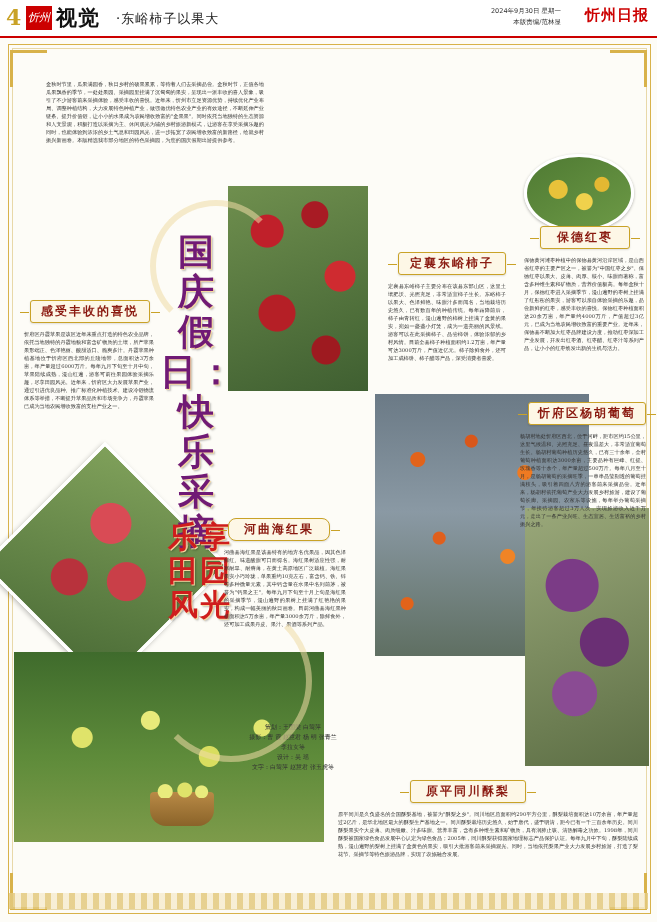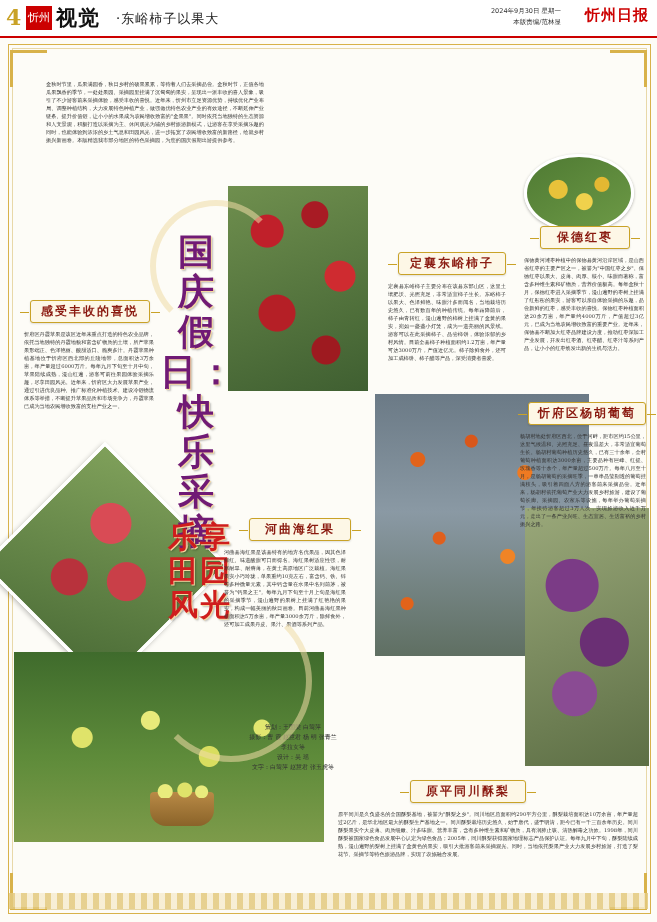--- a/index.html
+++ b/index.html
@@ -22,20 +22,21 @@
   }
   .page-num{
     position:absolute;left:6px;top:4px;
     font-size:22px;color:#c9a227;font-weight:bold;
     font-family:"DejaVu Serif","Liberation Serif",serif;
   }
   .mast-logo{
     position:absolute;left:26px;top:6px;width:26px;height:24px;
     background:#c00;color:#fff;font-size:11px;line-height:24px;text-align:center;
     font-family:"DejaVu Serif","Liberation Serif",serif;
+    font-style:italic;
   }
   .mast-title{
     position:absolute;left:56px;top:4px;
     font-size:21px;font-weight:bold;color:#111;letter-spacing:1px;
     font-family:"DejaVu Serif","Liberation Serif",serif;
   }
   .mast-sub{
     position:absolute;left:116px;top:10px;
     font-size:13px;color:#222;letter-spacing:1px;
     font-family:"DejaVu Serif","Liberation Serif",serif;
@@ -260,21 +261,21 @@
 
   <div class="plaque" style="left:398px;top:252px;width:106px;">定襄东峪柿子</div>
   <div class="txt" style="left:388px;top:282px;width:118px;">定襄县东峪柿子主要分布在该县东部山区，这里土壤肥沃、光照充足，非常适宜柿子生长。东峪柿子以果大、色泽鲜艳、味甜汁多而闻名，当地栽培历史悠久，已有数百年的种植传统。每年霜降前后，柿子由青转红，漫山遍野的柿树上挂满了金黄的果实，宛如一盏盏小灯笼，成为一道亮丽的风景线。游客可以在此采摘柿子、品尝柿饼，体验浓郁的乡村风情。目前全县柿子种植面积约1.2万亩，年产量可达3000万斤，产值近亿元。柿子除鲜食外，还可加工成柿饼、柿子醋等产品，深受消费者喜爱。</div>
 
   <div class="plaque" style="left:30px;top:300px;width:118px;">感受丰收的喜悦</div>
   <div class="txt" style="left:24px;top:330px;width:130px;">忻府区丹霞苹果是该区近年来重点打造的特色农业品牌，依托当地独特的丹霞地貌和富含矿物质的土壤，所产苹果果形端正、色泽艳丽、酸甜适口、脆爽多汁。丹霞苹果种植基地位于忻府区西北部的丘陵地带，总面积达3万余亩，年产量超过6000万斤。每年九月下旬至十月中旬，苹果陆续成熟，漫山红遍，游客可前往果园体验采摘乐趣，尽享田园风光。近年来，忻府区大力发展苹果产业，通过引进优良品种、推广标准化种植技术、建设冷链物流体系等举措，不断提升苹果品质和市场竞争力，丹霞苹果已成为当地农民增收致富的支柱产业之一。</div>
 
   <div class="plaque" style="left:528px;top:402px;width:116px;">忻府区杨胡葡萄</div>
   <div class="txt" style="left:520px;top:432px;width:126px;">杨胡村地处忻府区西北，位于河畔，距市区约15公里，这里气候温和、光照充足、昼夜温差大，非常适宜葡萄生长。杨胡村葡萄种植历史悠久，已有三十余年，全村葡萄种植面积达3000余亩，主要品种有巨峰、红提、玫瑰香等十余个，年产量超过500万斤。每年八月至十月，是杨胡葡萄的采摘旺季，一串串晶莹剔透的葡萄挂满枝头，吸引着四面八方的游客前来采摘品尝。近年来，杨胡村依托葡萄产业大力发展乡村旅游，建设了葡萄长廊、采摘园、农家乐等设施，每年举办葡萄采摘节，年接待游客超过3万人次，实现旅游收入近千万元，走出了一条产业兴旺、生态宜居、生活富裕的乡村振兴之路。</div>
 
-  <div class="plaque" style="left:249px;top:518px;width:100px;">河曲海红果</div>
+  <div class="plaque" style="left:228px;top:518px;width:100px;border-radius:8px;">河曲海红果</div>
   <div class="txt" style="left:224px;top:548px;width:122px;">河曲县海红果是该县特有的地方名优果品，因其色泽鲜红、味道酸甜可口而得名。海红果树适应性强，耐寒耐旱、耐瘠薄，在黄土高原地区广泛栽植。海红果果实小巧玲珑，单果重约10克左右，富含钙、铁、锌等多种微量元素，其中钙含量在水果中名列前茅，被誉为"钙果之王"。每年九月下旬至十月上旬是海红果的采摘季节，漫山遍野的果树上挂满了红艳艳的果实，构成一幅美丽的秋日画卷。目前河曲县海红果种植面积达5万余亩，年产量3000余万斤，除鲜食外，还可加工成果丹皮、果汁、果酒等系列产品。</div>
 
   <div class="plaque" style="left:410px;top:780px;width:114px;">原平同川酥梨</div>
   <div class="txt" style="left:338px;top:810px;width:300px;">原平同川是久负盛名的全国酥梨基地，被誉为"酥梨之乡"。同川地区总面积约290平方公里，酥梨栽培面积达10万余亩，年产量超过2亿斤，是华北地区最大的酥梨生产基地之一。同川酥梨栽培历史悠久，始于唐代，盛于明清，距今已有一千三百余年历史。同川酥梨果实个大皮薄、肉质细嫩、汁多味甜、营养丰富，含有多种维生素和矿物质，具有润肺止咳、清热解毒之功效。1998年，同川酥梨被国家绿色食品发展中心认定为绿色食品；2005年，同川酥梨获得国家地理标志产品保护认证。每年九月中下旬，酥梨陆续成熟，漫山遍野的梨树上挂满了金黄色的果实，吸引大批游客前来采摘观光。同时，当地依托梨果产业大力发展乡村旅游，打造了梨花节、采摘节等特色旅游品牌，实现了农旅融合发展。</div>
 
   <div class="credits">
     <div>策划：王国梁  白莺萍</div>
     <div>摄影：曹 霞  赵慧君  杨 明  张青兰</div>
     <div>                    李拉女等</div>
     <div>设计：吴 瑶</div>

